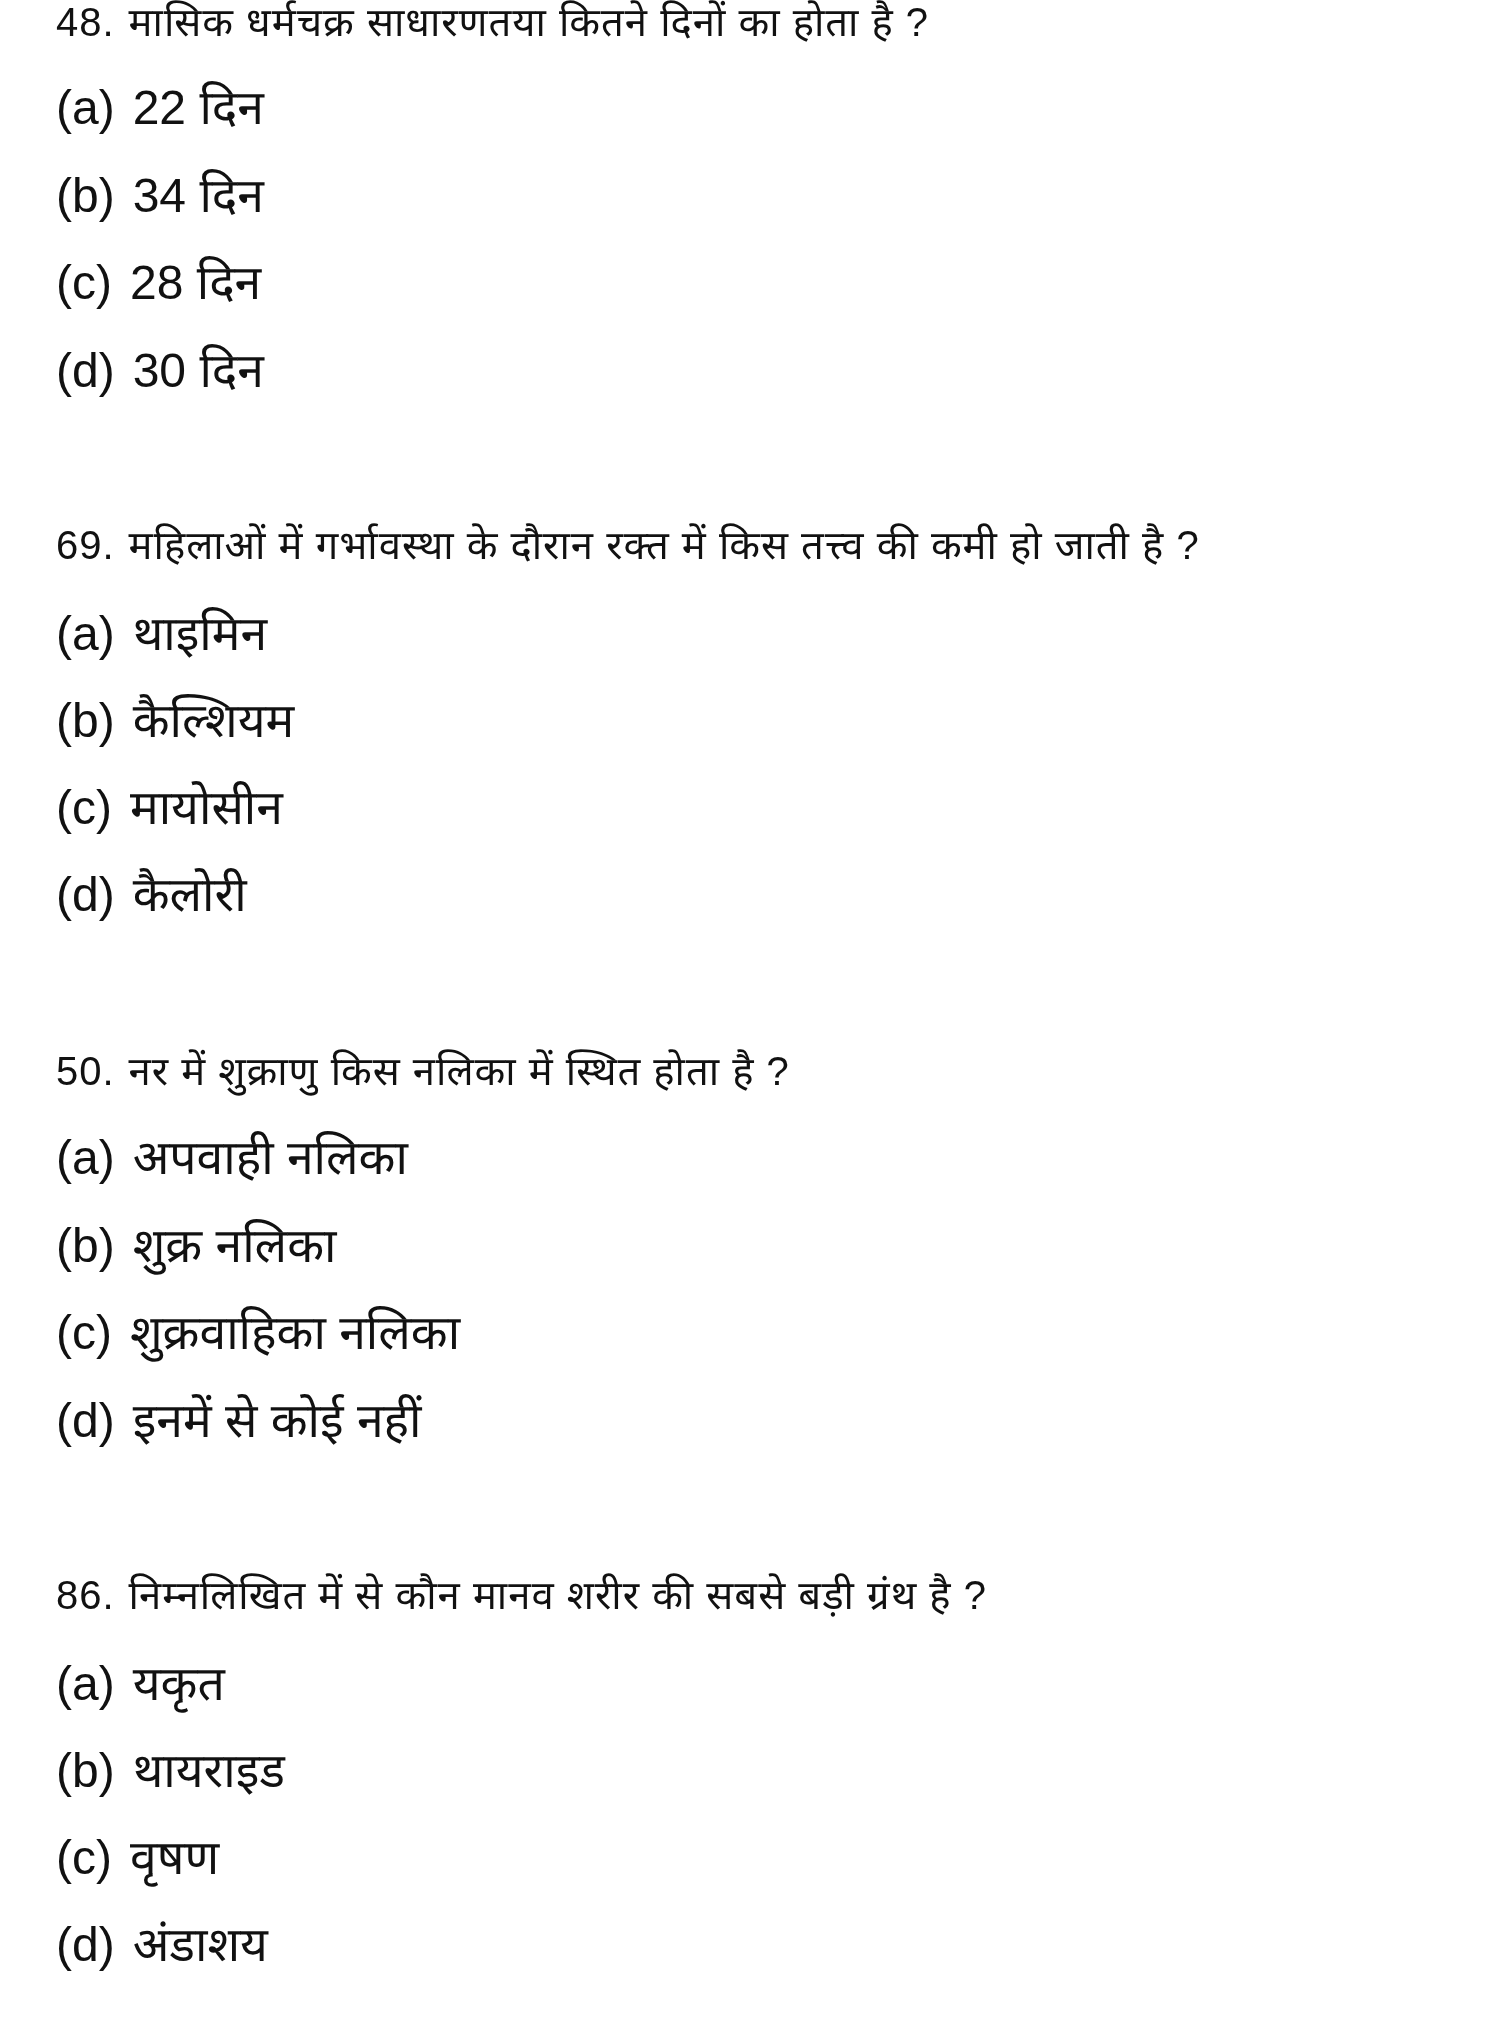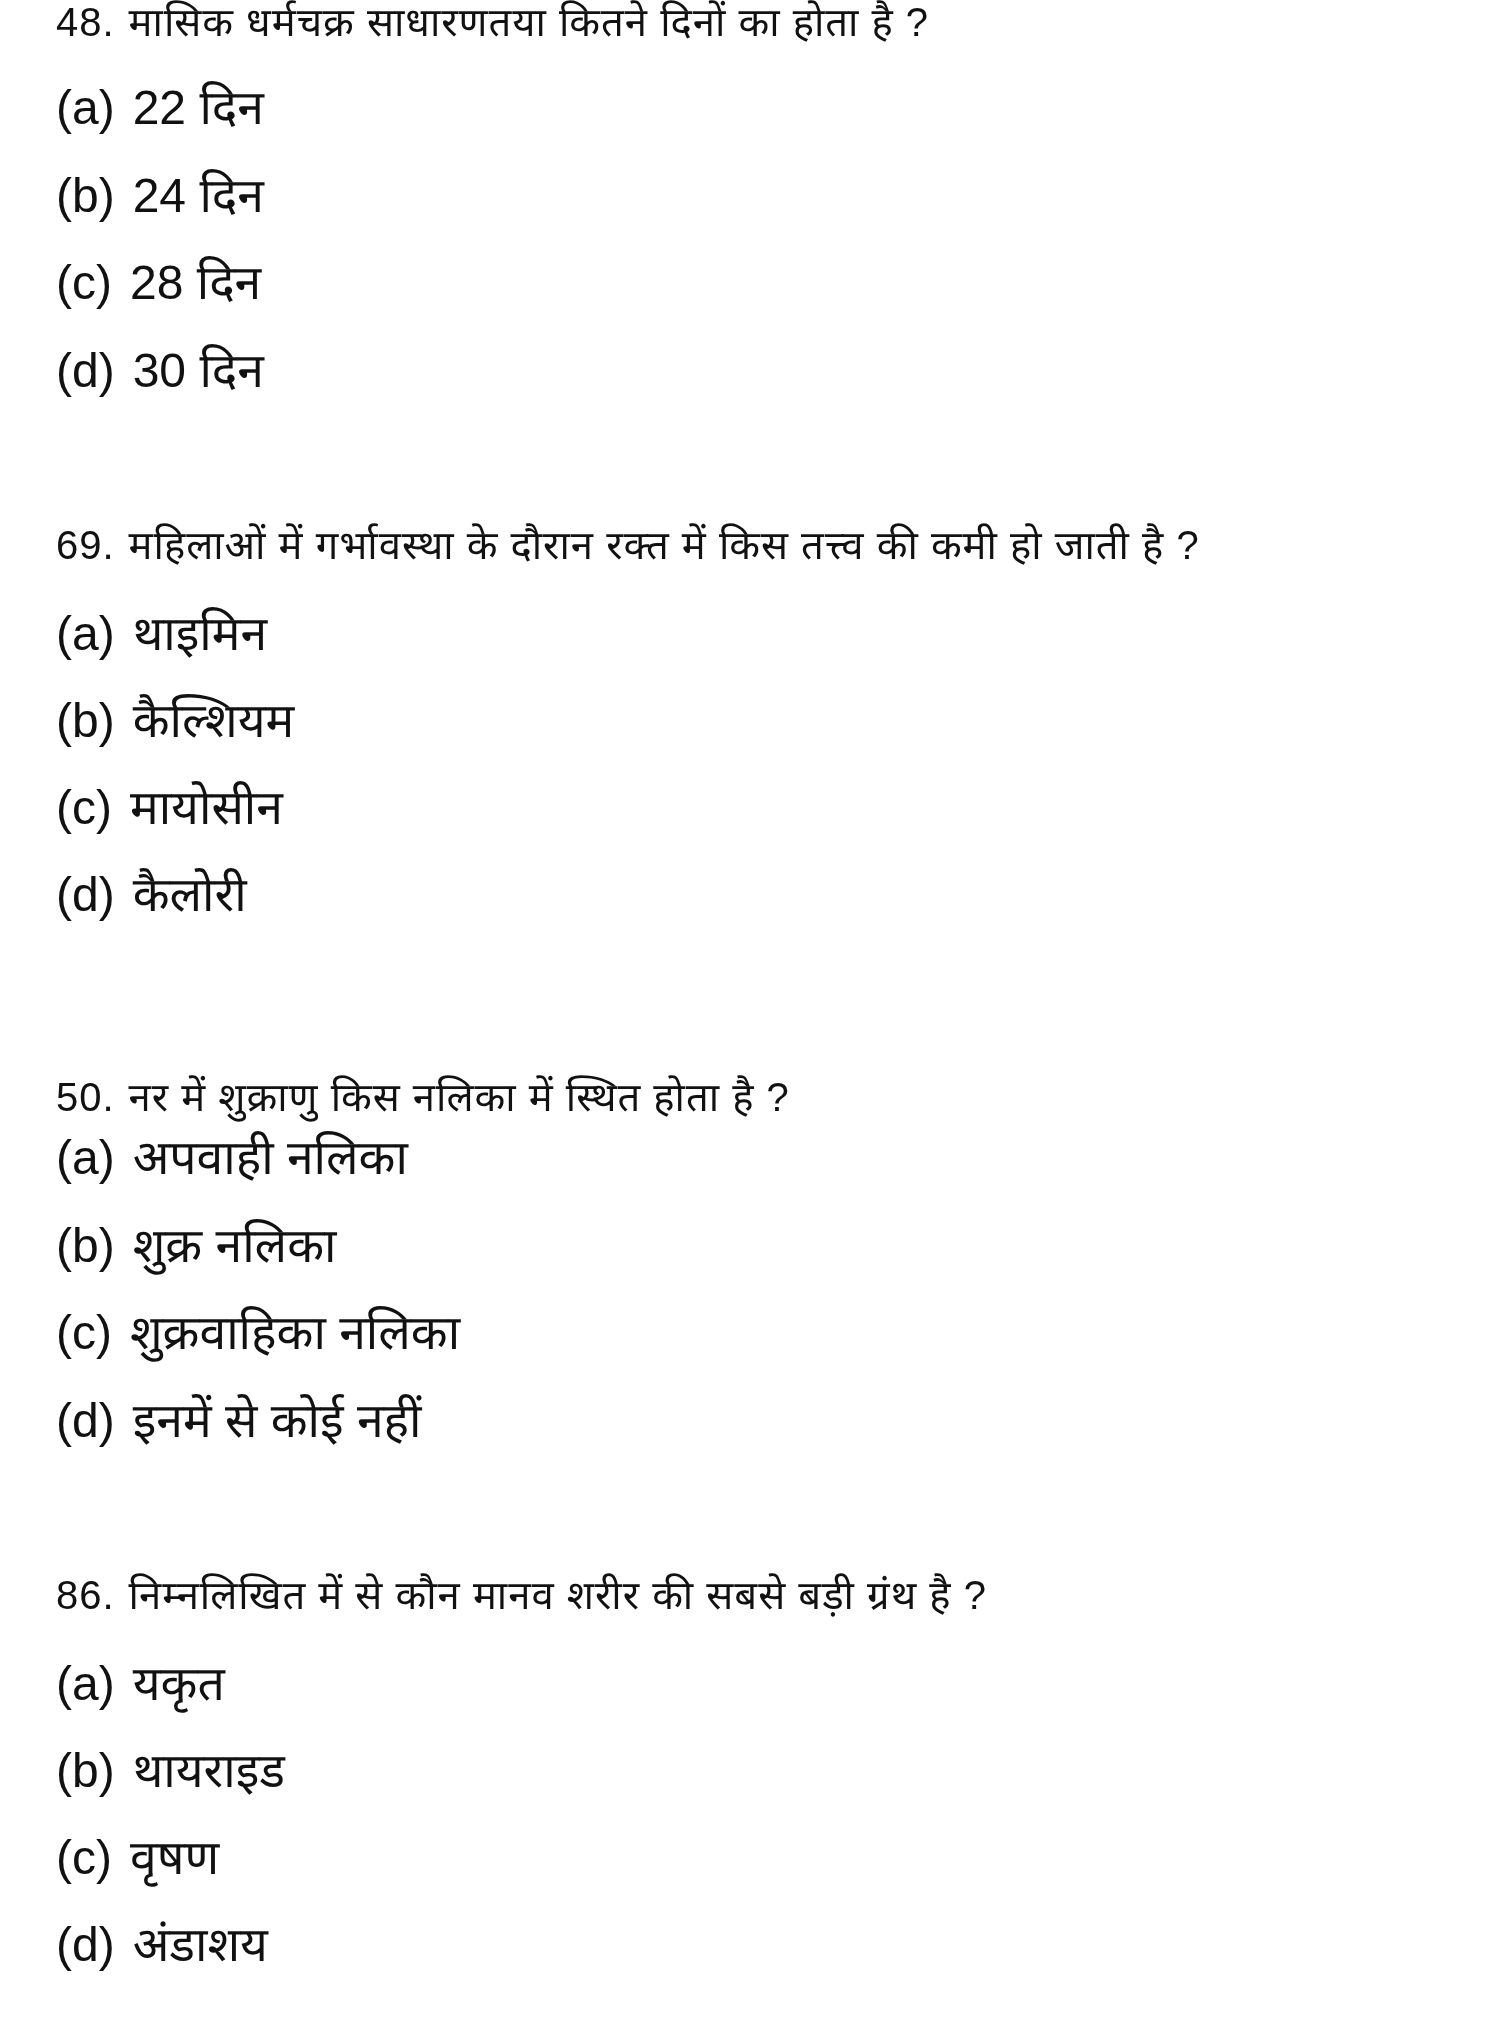--- a/index.html
+++ b/index.html
@@ -10,33 +10,33 @@
   .opt { position:absolute; left:56px; font-size:48px; line-height:48px; white-space:nowrap; }
   .opt .lbl { display:inline-block; margin-right:18px; }
 </style>
 </head>
 <body>
 
 <div class="q" style="top:-2px">
   <span class="num">48.</span><span>मासिक धर्मचक्र साधारणतया कितने दिनों का होता है ?</span>
 </div>
 <div class="opt" style="top:84px"><span class="lbl">(a)</span><span>22 दिन</span></div>
-<div class="opt" style="top:172px"><span class="lbl">(b)</span><span>24 दिन</span></div>
+<div class="opt" style="top:172px"><span class="lbl">(b)</span><span>34 दिन</span></div>
 <div class="opt" style="top:259px"><span class="lbl">(c)</span><span>28 दिन</span></div>
 <div class="opt" style="top:347px"><span class="lbl">(d)</span><span>30 दिन</span></div>
 
 <div class="q" style="top:521px">
   <span class="num">69.</span><span>महिलाओं में गर्भावस्था के दौरान रक्त में किस तत्त्व की कमी हो जाती है ?</span>
 </div>
 <div class="opt" style="top:610px"><span class="lbl">(a)</span><span>थाइमिन</span></div>
 <div class="opt" style="top:697px"><span class="lbl">(b)</span><span>कैल्शियम</span></div>
 <div class="opt" style="top:784px"><span class="lbl">(c)</span><span>मायोसीन</span></div>
 <div class="opt" style="top:871px"><span class="lbl">(d)</span><span>कैलोरी</span></div>
 
-<div class="q" style="top:1073px">
+<div class="q" style="top:1047px">
   <span class="num">50.</span><span>नर में शुक्राणु किस नलिका में स्थित होता है ?</span>
 </div>
 <div class="opt" style="top:1134px"><span class="lbl">(a)</span><span>अपवाही नलिका</span></div>
 <div class="opt" style="top:1222px"><span class="lbl">(b)</span><span>शुक्र नलिका</span></div>
 <div class="opt" style="top:1309px"><span class="lbl">(c)</span><span>शुक्रवाहिका नलिका</span></div>
 <div class="opt" style="top:1397px"><span class="lbl">(d)</span><span>इनमें से कोई नहीं</span></div>
 
 <div class="q" style="top:1571px">
   <span class="num">86.</span><span>निम्नलिखित में से कौन मानव शरीर की सबसे बड़ी ग्रंथ है ?</span>
 </div>

